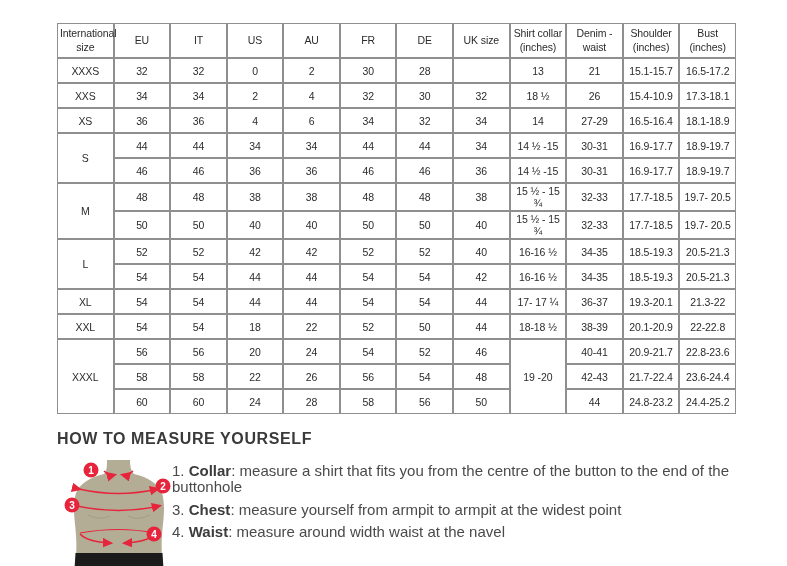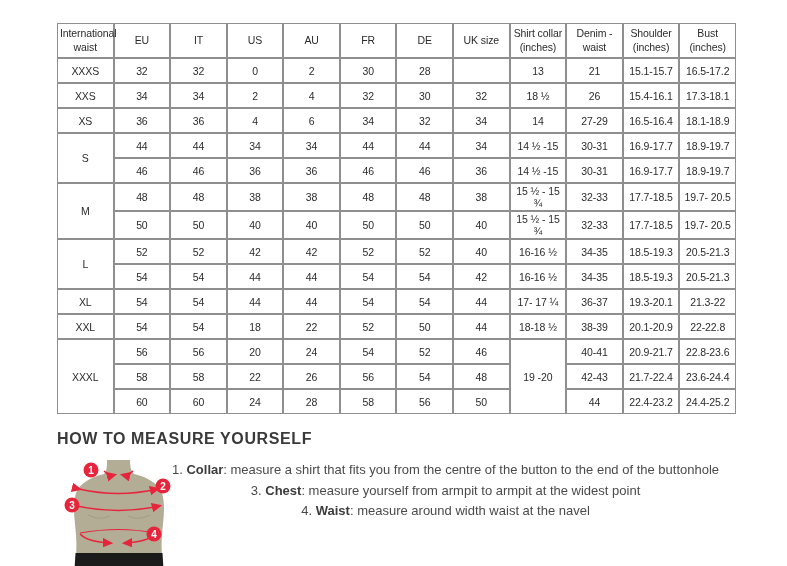--- a/index.html
+++ b/index.html
@@ -33,33 +33,33 @@
 
   
   .measure { position:absolute; left:57px; top:430px; width:700px; }
   .measure-title {
     font-size:16px; font-weight:bold; color:#3a3a3a;
     letter-spacing:0.6px;
   }
   .measure-body { display:flex; margin-top:11px; }
   .figure-wrap { width:118px; height:122px; position:relative; margin-left:3px; flex:0 0 auto; }
   .steps { list-style:none; margin-left:-6px; margin-top:4px; }
-  .steps li { font-size:13px; color:#4a4a4a; margin-bottom:7px; line-height:1.05;text-align:center; }
+  .steps li { font-size:15px; color:#4a4a4a; margin-bottom:7px; line-height:1.05; }
   .step-label { font-weight:bold; color:#3c3c3c; }
 </style>
 </head>
 <body>
 
 <div class="page">
 
   <div class="size-table-wrap">
     <table class="size-table">
       <thead>
           <tr>
-            <th>International waist</th>
+            <th>International size</th>
             <th>EU</th>
             <th>IT</th>
             <th>US</th>
             <th>AU</th>
             <th>FR</th>
             <th>DE</th>
             <th>UK size</th>
             <th>Shirt collar (inches)</th>
             <th>Denim - waist</th>
             <th>Shoulder (inches)</th>
@@ -85,21 +85,21 @@
             <td>XXS</td>
             <td>34</td>
             <td>34</td>
             <td>2</td>
             <td>4</td>
             <td>32</td>
             <td>30</td>
             <td>32</td>
             <td>18 ½</td>
             <td>26</td>
-            <td>15.4-16.1</td>
+            <td>15.4-10.9</td>
             <td>17.3-18.1</td>
           </tr>
           <tr>
             <td>XS</td>
             <td>36</td>
             <td>36</td>
             <td>4</td>
             <td>6</td>
             <td>34</td>
             <td>32</td>
@@ -246,21 +246,21 @@
           </tr>
           <tr>
             <td>60</td>
             <td>60</td>
             <td>24</td>
             <td>28</td>
             <td>58</td>
             <td>56</td>
             <td>50</td>
             <td>44</td>
-            <td>22.4-23.2</td>
+            <td>24.8-23.2</td>
             <td>24.4-25.2</td>
           </tr>
         </tbody>
     </table>
   </div>
 
   <div class="measure">
     <div class="measure-title">HOW TO MEASURE YOURSELF</div>
     <div class="measure-body">
 

